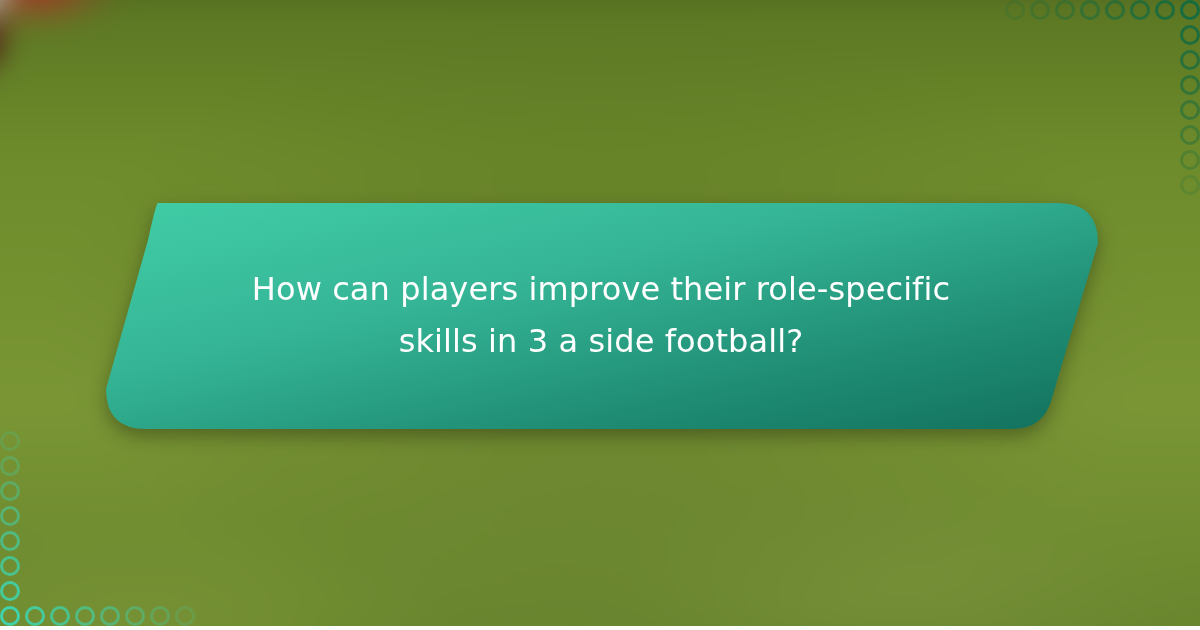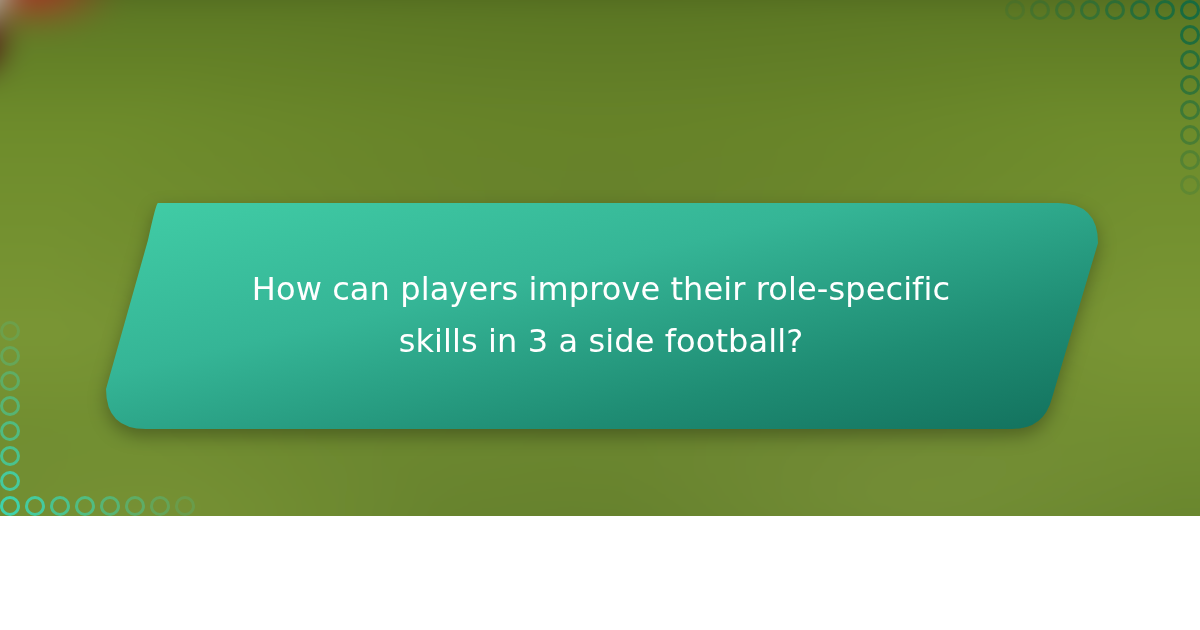--- a/index.html
+++ b/index.html
@@ -5,21 +5,21 @@
   * { margin:0; padding:0; box-sizing:border-box; }
 
   html, body {
     width:1200px; height:630px;
     overflow:hidden;
     font-family:"DejaVu Sans", sans-serif;
   }
 
   #stage {
     position:relative;
-    width:1200px; height:516px;
+    width:1200px; height:626px;
     overflow:hidden;
     background:#4a5f1e;
   }
 
   
   #photo {
     position:absolute; inset:-40px;
     filter:blur(14px) saturate(1.02);
     transform:scale(1.06);
   }

